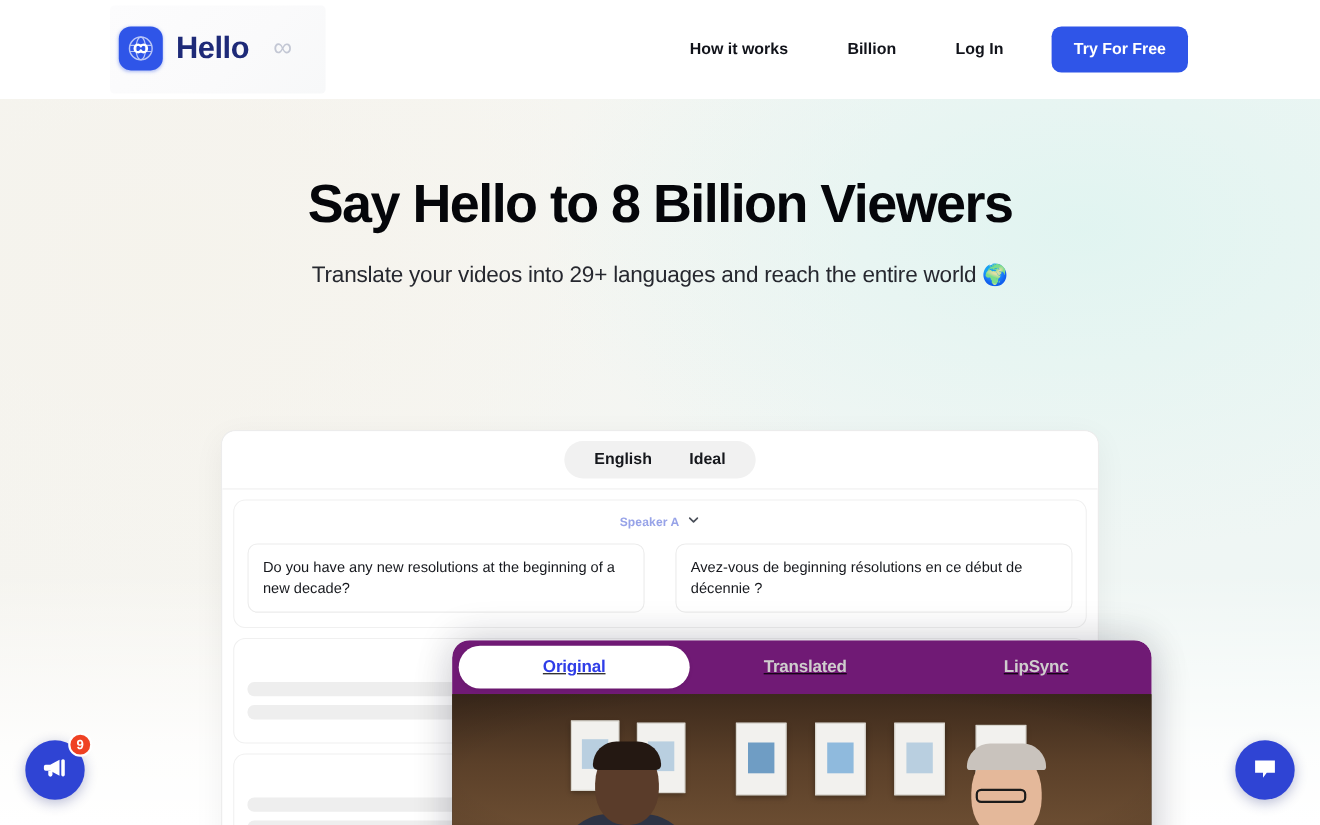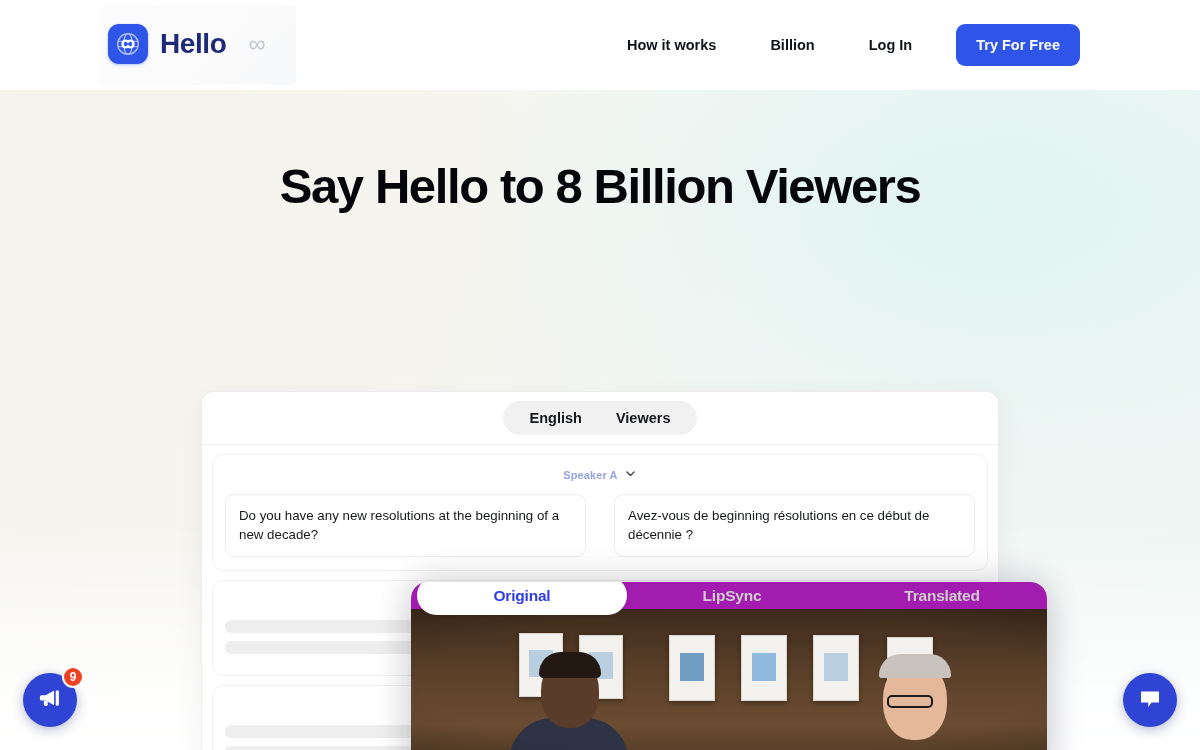--- a/index.html
+++ b/index.html
@@ -226,26 +226,27 @@
     position: absolute;
     left: 411px; top: 582px;
     width: 636px; height: 210px;
     border-radius: 16px 16px 0 0;
     background: #f0efef;
     box-shadow: 0 -4px 34px rgba(20,20,40,0.14), 0 10px 40px rgba(20,20,40,0.12);
     overflow: hidden;
     z-index: 20;
   }
   .video-tabs {
-    height: 27px;
+    height: 49px;
     display: flex;
     align-items: center;
-    background: #a21caf;
+    background: #701a75;
     border-radius: 16px 16px 0 0;
     position: relative;
+    text-decoration: underline;
   }
   .vtab {
     flex: 1;
     text-align: center;
     font-size: 15.5px;
     font-weight: 700;
     color: #cfcdcd;
     letter-spacing: -0.2px;
     cursor: pointer;
     line-height: 45px;
@@ -353,28 +354,32 @@
         <a class="nav-link">How it works</a>
         <a class="nav-link">Billion</a>
         <a class="nav-link">Log In</a>
         <button class="nav-cta">Try For Free</button>
       </nav>
     </div>
   </header>
 
   <section class="hero-text">
     <h1 class="hero-title">Say Hello to 8 Billion Viewers</h1>
+    <p class="hero-sub1">
+      <span>Translate your videos into 29+ languages and reach the entire world</span>
+      <span class="globe-emoji">🌍</span>
+    </p>
   </section>
 
   <section class="transcript-card">
 
     <div class="lang-bar">
       <div class="lang-pill">
         <span class="lang-opt">English</span>
-        <span class="lang-opt">Viewers</span>
+        <span class="lang-opt">Ideal</span>
       </div>
     </div>
 
     <div class="speaker-block speaker-a">
       <div class="speaker-head">
         <span class="speaker-label">Speaker A</span>
         <span class="chev">
           <svg width="13" height="13" viewBox="0 0 13 13">
               <path d="M3 5l3.5 3.5L10 5" fill="none" stroke="#4a4f59" stroke-width="1.5" stroke-linecap="round" stroke-linejoin="round"></path>
             </svg>
@@ -424,22 +429,22 @@
           <div class="sk w88"></div>
 
         </div>
       </div>
     </div>
   </section>
 
   <section class="video-card">
     <div class="video-tabs">
       <div class="vtab active">Original</div>
+      <div class="vtab">Translated</div>
       <div class="vtab">LipSync</div>
-      <div class="vtab">Translated</div>
     </div>
 
     <div class="video-frame">
       <div class="vf-wall"></div>
 
       <div class="frame-pic" style="left:108px; top:24px; width:44px; height:64px;">
           <i></i>
         </div>
       <div class="frame-pic" style="left:168px; top:26px; width:44px; height:64px;">
           <i></i>

